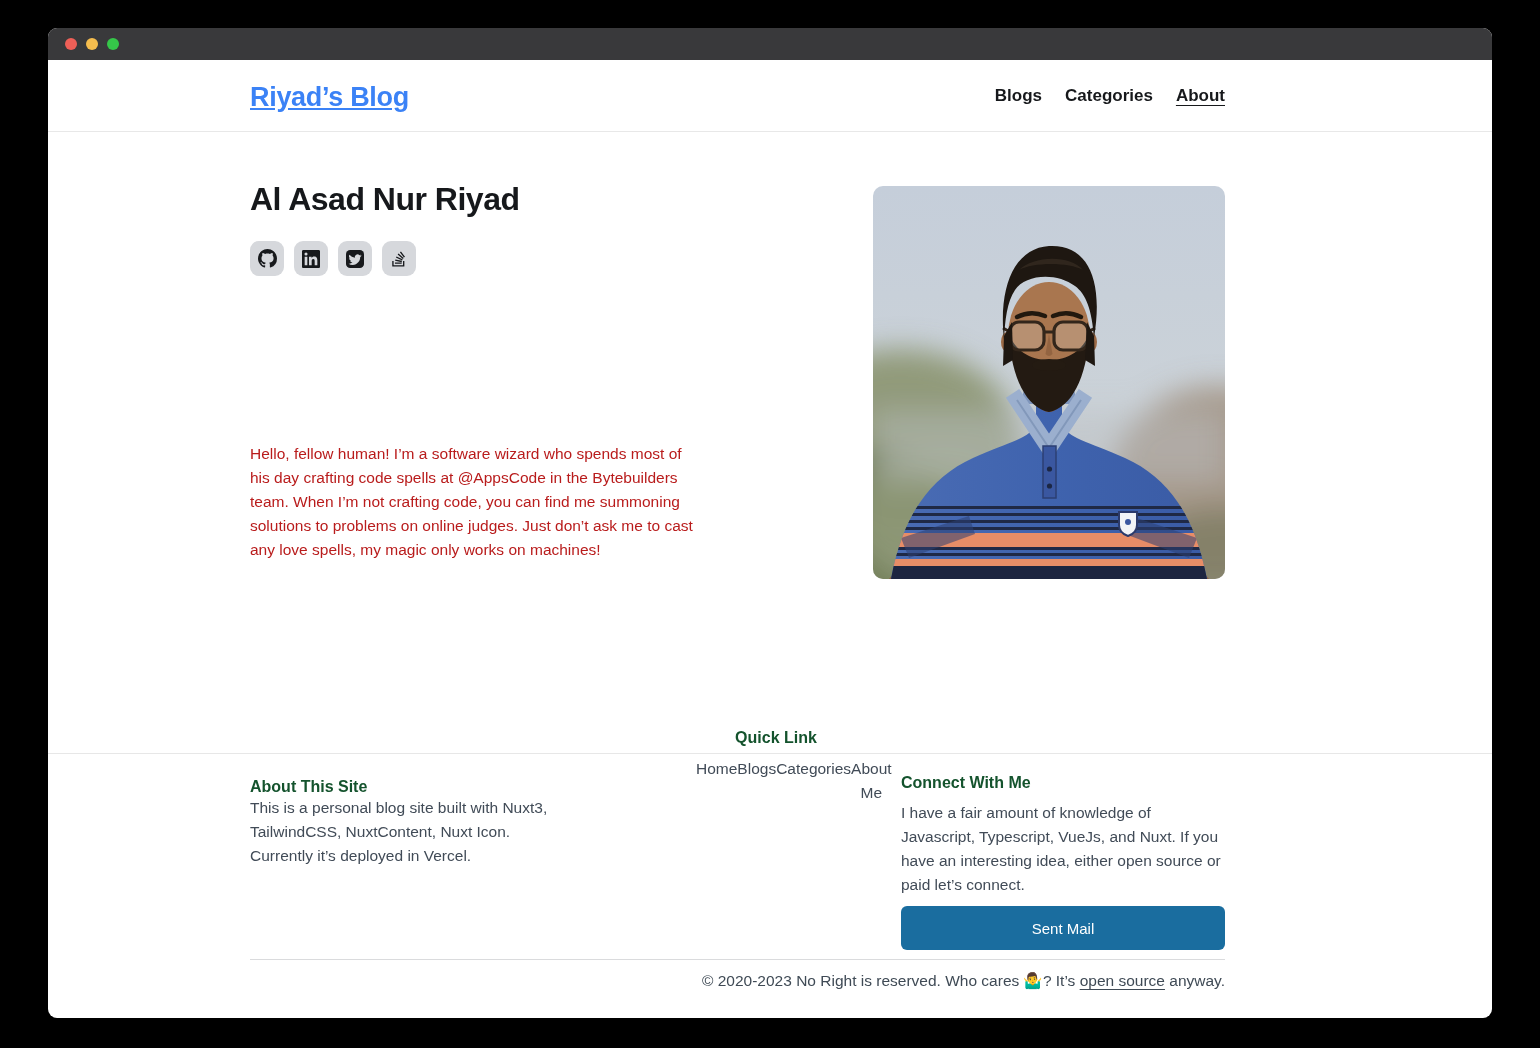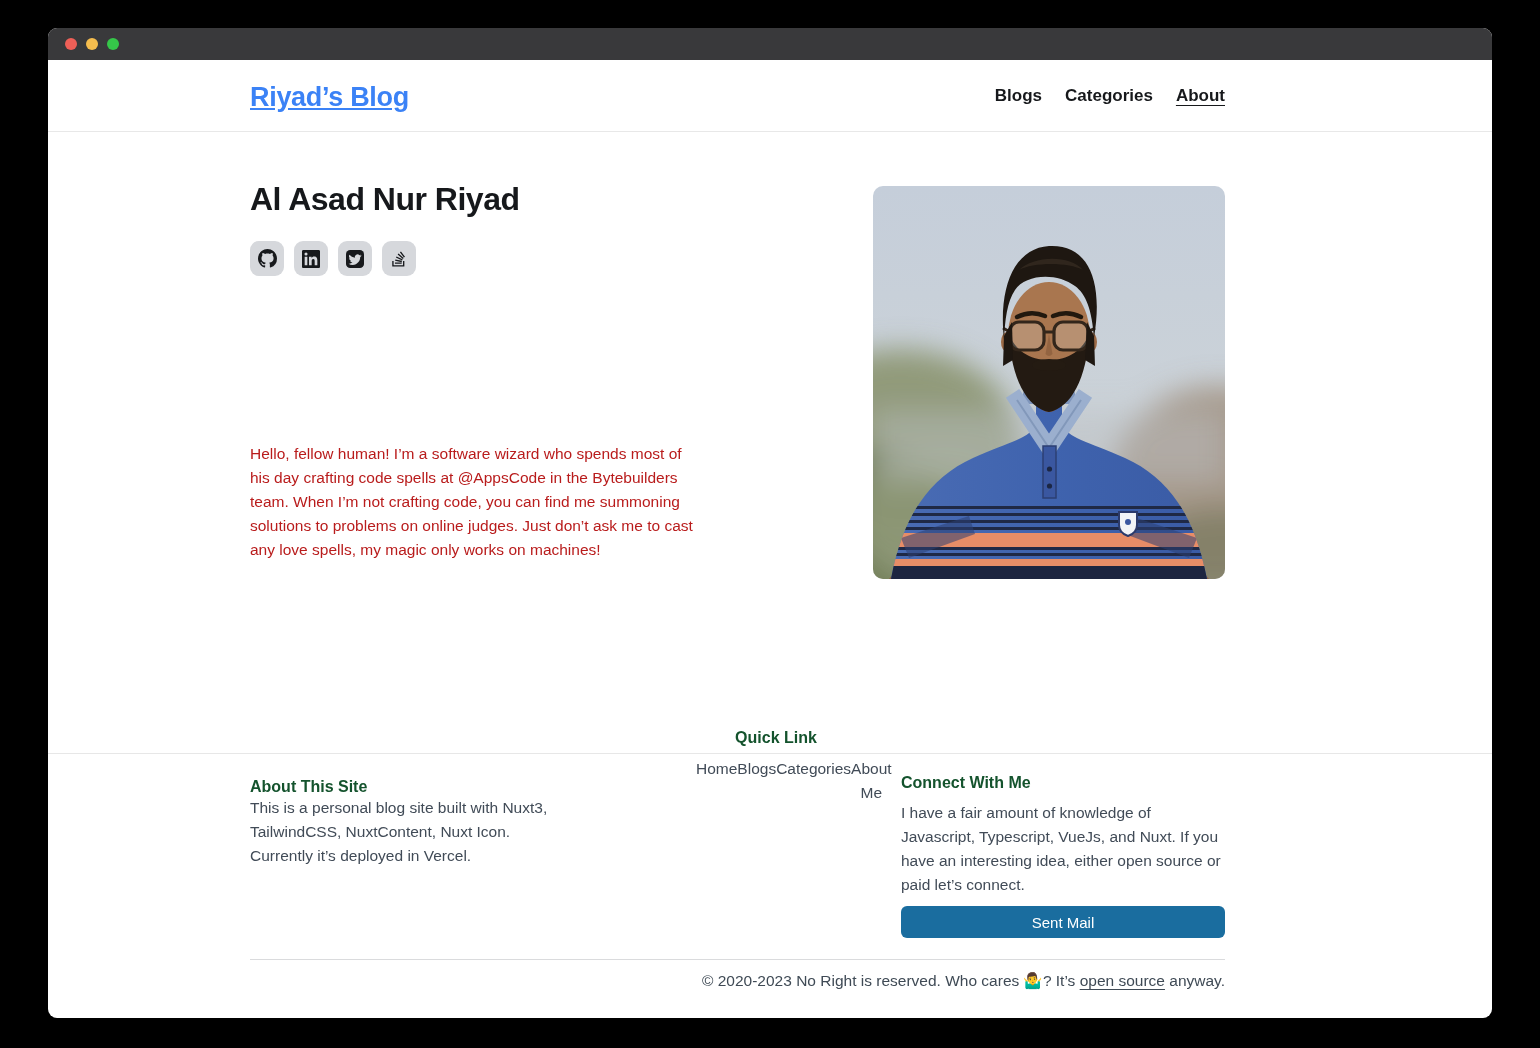--- a/index.html
+++ b/index.html
@@ -62,21 +62,21 @@
   .fcol{position:absolute;}
   .fcol-title{font-size:16px;font-weight:bold;color:#14532d;}
   .fcol1{left:202px;top:750px;width:312px;}
   .fcol1 .fcol-text{font-size:15.5px;line-height:24px;color:#414b57;}
   .fcol2{left:648px;top:701px;width:160px;text-align:center;}
   .fcol2 .flinks{margin-top:10px;display:flex;flex-direction:row;}
   .fcol2 .flinks a{font-size:15.5px;line-height:24px;color:#414b57;text-decoration:none;cursor:pointer;}
   .fcol3{left:853px;top:746px;width:324px;}
   .fcol3 .fcol-text{margin-top:9px;font-size:15.5px;line-height:24px;color:#414b57;}
   .mail-btn{
-    position:absolute;left:853px;top:878px;width:324px;height:32px;
+    position:absolute;left:853px;top:878px;width:324px;height:44px;
     background:#1a6d9f;border:none;border-radius:6px;color:#fff;
     font-size:15px;font-family:inherit;display:flex;align-items:center;justify-content:center;
     cursor:pointer;
   }
   .footer-hr{position:absolute;left:202px;top:931px;width:975px;height:1px;background:#dadbdd;}
   .copyright{
     position:absolute;left:202px;top:944px;width:975px;text-align:right;
     font-size:15.5px;color:#3f4a55;
   }
   .copyright a{color:#3f4a55;text-decoration:underline;text-underline-offset:3px;cursor:pointer;}

